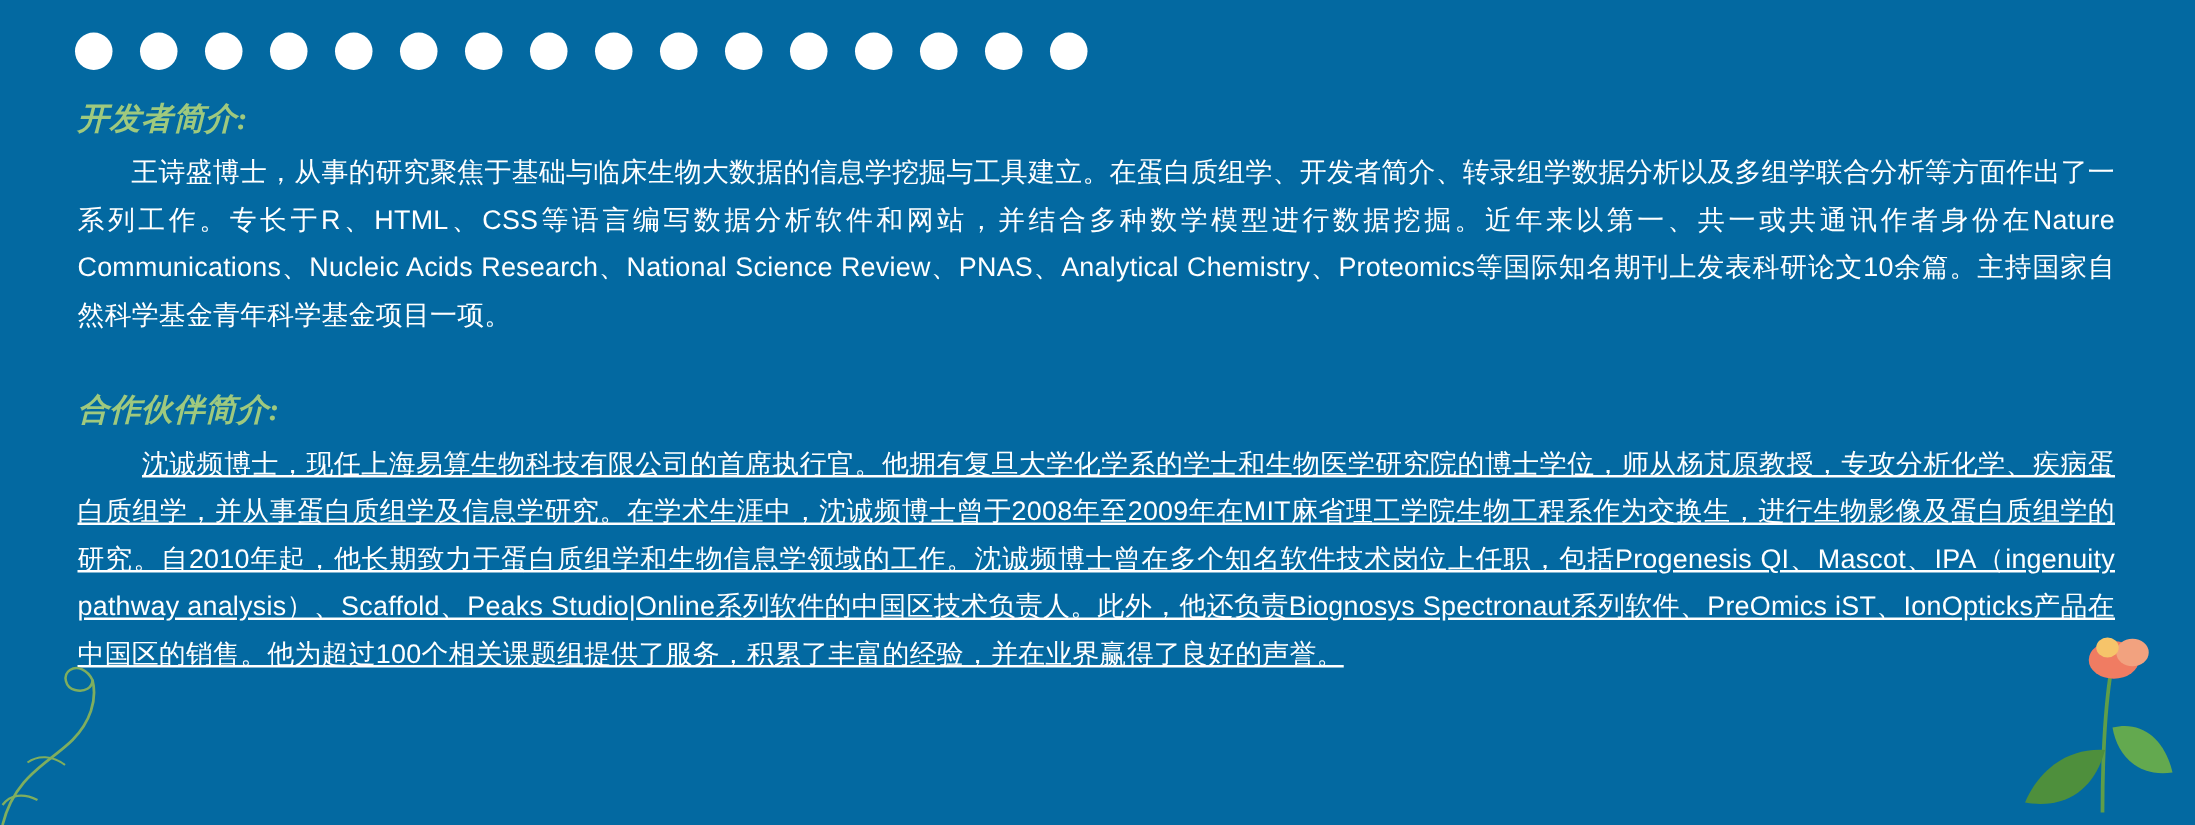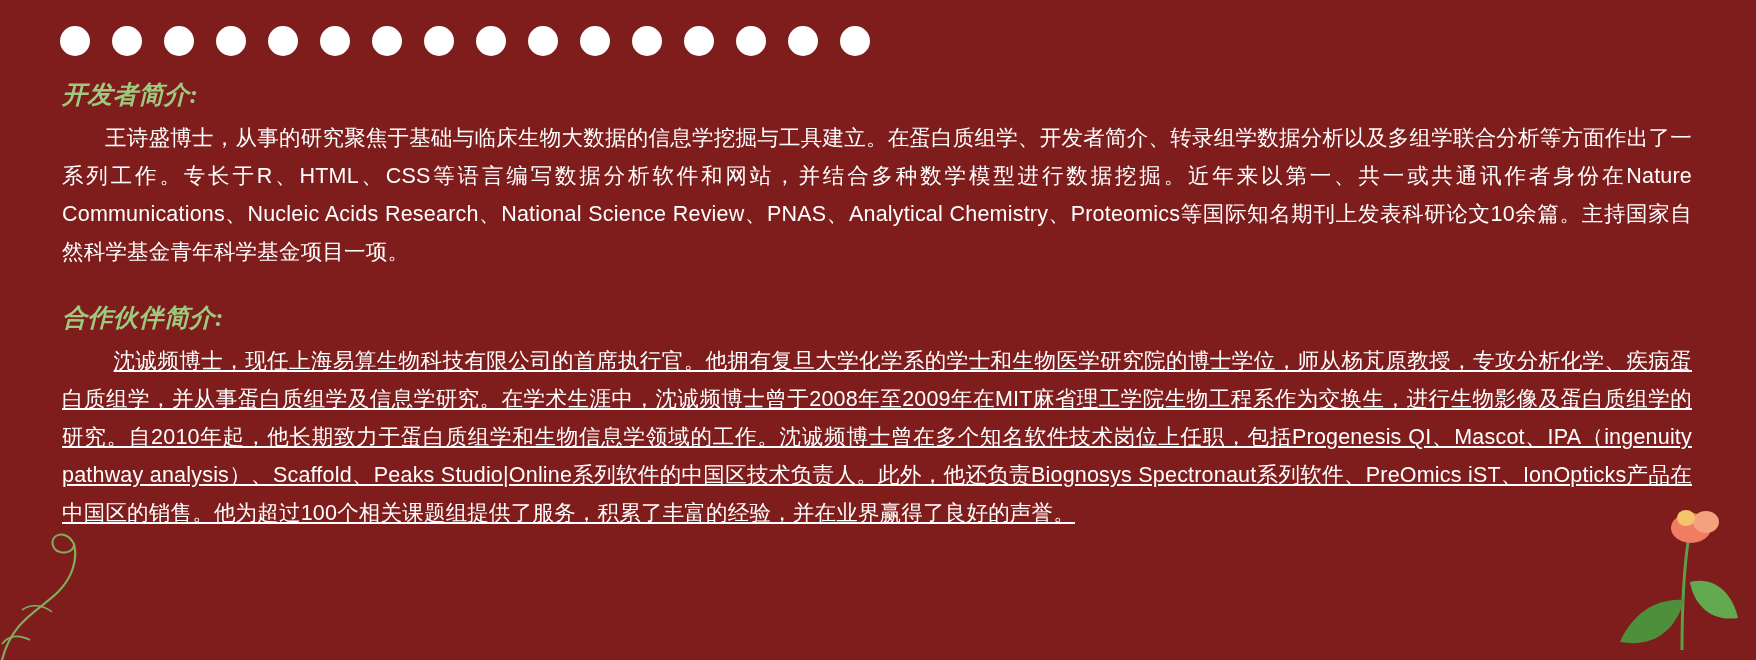--- a/index.html
+++ b/index.html
@@ -11,21 +11,21 @@
     width: 1756px;
     height: 660px;
     overflow: hidden;
     font-family: "Liberation Sans", sans-serif;
     color: #ffffff;
     position: relative;
   }
   .slide {
     position: absolute;
     inset: 0;
-    background: #7f1d1d;
+    background: #0369a1;
     overflow: hidden;
   }
 
   
   .dot-row {
     position: absolute;
     top: 26px;
     left: 60px;
     display: flex;
     gap: 22px;
@@ -48,21 +48,21 @@
   .section-title {
     font-family: "Liberation Serif", serif;
     font-style: italic;
     font-weight: bold;
     font-size: 25px;
     color: #9fc97e;
     letter-spacing: 0.5px;
     margin: 0 0 8px 0;
   }
   .section-title.second {
-    margin-top: 30px;
+    margin-top: 40px;
   }
 
   .para {
     font-size: 21.5px;
     line-height: 38px;
     color: #ffffff;
     text-align: justify;
     text-justify: inter-ideograph;
     margin: 0;
     text-indent: 2em;

